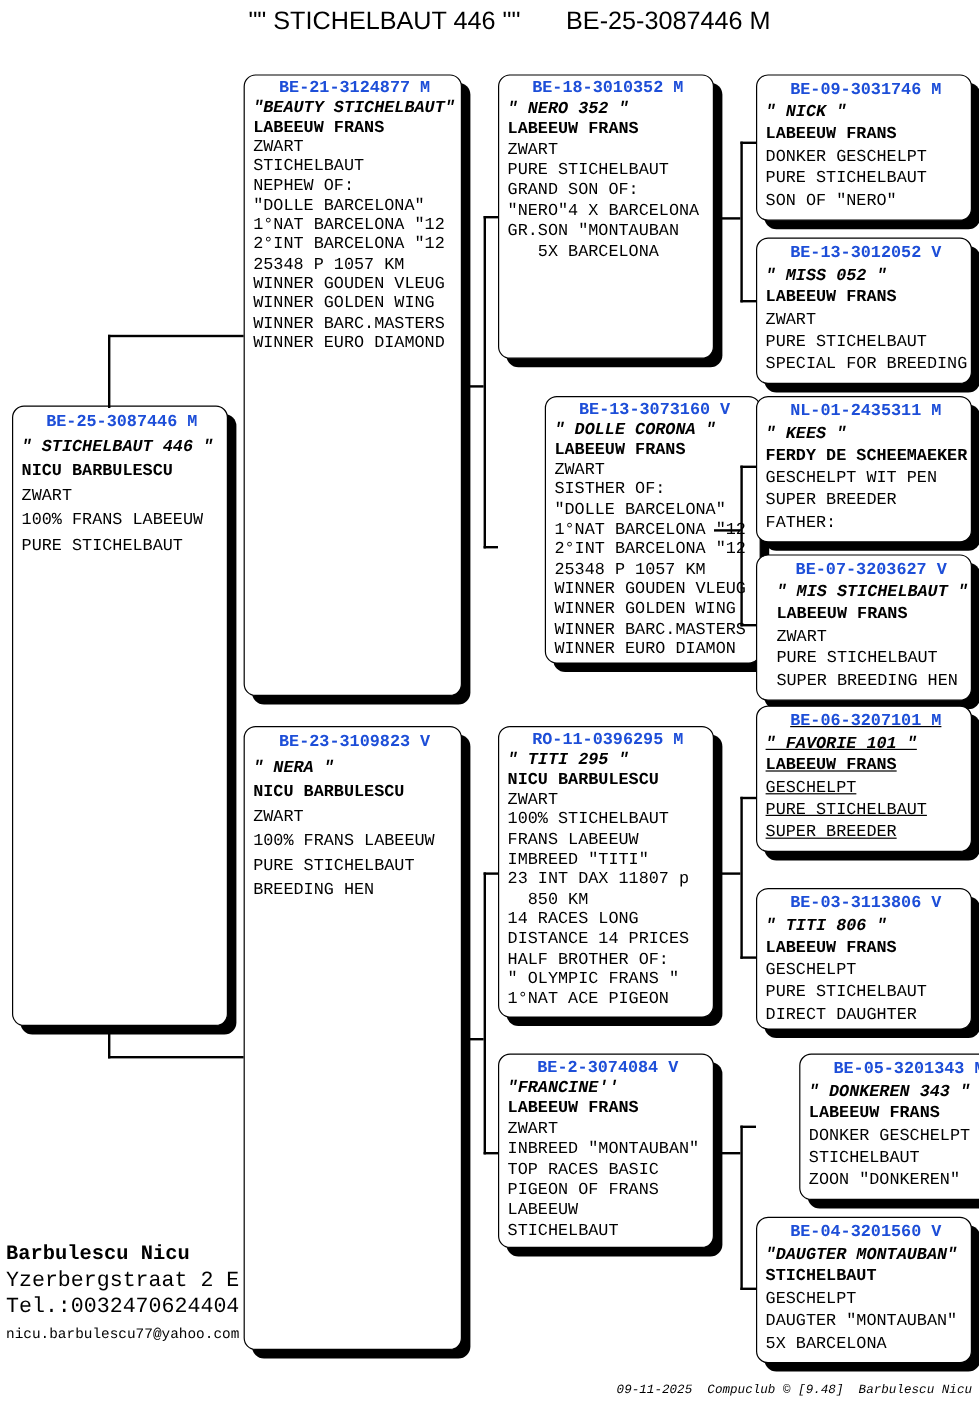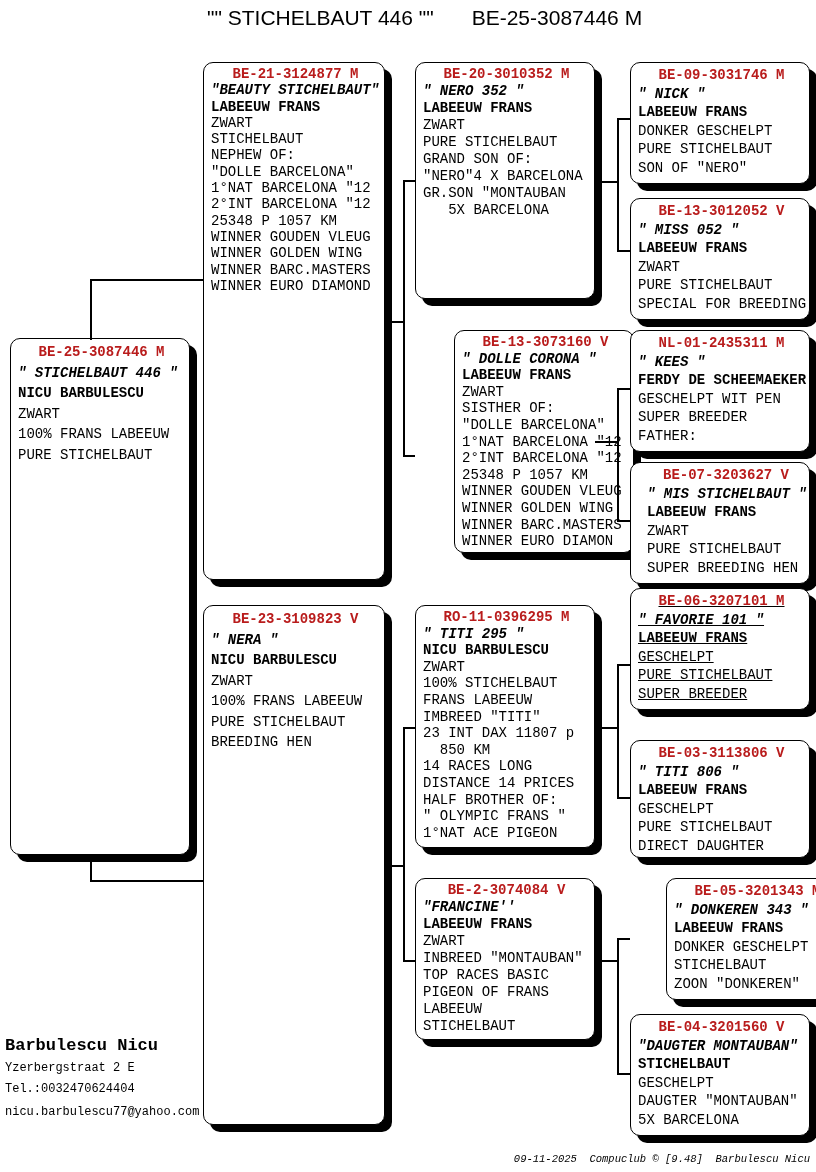--- a/index.html
+++ b/index.html
@@ -2,34 +2,34 @@
 <html><head>
 <meta charset="utf-8">
 <style>
   html,body{margin:0;padding:0;background:#ffffff;}
   .page{position:relative;width:816px;height:1172px;background:#fff;overflow:hidden;
         font-family:"Liberation Mono","DejaVu Sans Mono",monospace;color:#000;}
   .title{position:absolute;left:207px;top:6px;font-family:"Liberation Sans","DejaVu Sans",sans-serif;
          font-size:21px;white-space:pre;display:flex;gap:38px;}
   .pbox{position:absolute;background:#fff;border:1.5px solid #000;border-radius:10px;
         box-shadow:7px 7px 0 #000;box-sizing:border-box;padding:3px 4px 3px 7px;}
-  .ring{font-weight:bold;color:#b91c1c;text-align:center;white-space:pre;}
+  .ring{font-weight:bold;color:#1d4ed8;text-align:center;white-space:pre;}
   .pname{font-style:italic;font-weight:600;white-space:pre;}
   .breeder{font-weight:bold;white-space:pre;}
   .dline{white-space:pre;}
   .pbox,.pbox div{font-size:14px;}
   .lh16 .ring,.lh16 .pname,.lh16 .breeder,.lh16 .dline{line-height:16.3px;}
   .lh165 .ring,.lh165 .pname,.lh165 .breeder,.lh165 .dline{line-height:16.6px;}
   .lh17 .ring,.lh17 .pname,.lh17 .breeder,.lh17 .dline{line-height:17px;}
   .lh18 .ring,.lh18 .pname,.lh18 .breeder,.lh18 .dline{line-height:18.5px;}
   .lh20 .ring,.lh20 .pname,.lh20 .breeder,.lh20 .dline{line-height:20.5px;}
   .cline{position:absolute;background:#000;}
   .owner{position:absolute;left:5px;top:1034px;}
   .owner-name{font-weight:bold;font-size:17px;line-height:24px;white-space:pre;}
-  .owner-line{font-size:12px;line-height:20.5px;white-space:pre;}
+  .owner-line{font-size:18px;line-height:20.5px;white-space:pre;}
   .owner-email{font-size:12px;margin-top:6px;white-space:pre;}
   .footer{position:absolute;right:6px;top:1141px;font-style:italic;font-size:10.5px;white-space:pre;}
 </style>
 </head>
 <body>
 
 <div class="page">
 
   <div class="title">
     <span>"" STICHELBAUT 446 ""</span>
@@ -71,21 +71,21 @@
     <div class="breeder">NICU BARBULESCU</div>
     <div>
         <div class="dline">ZWART</div>
         <div class="dline">100% FRANS LABEEUW</div>
         <div class="dline">PURE STICHELBAUT</div>
         <div class="dline">BREEDING HEN</div>
       </div>
   </div>
 
   <div class="pbox lh17" style="left:415px;top:62px;width:180px;height:237px;">
-    <div class="ring">BE-20-3010352 M</div>
+    <div class="ring">BE-18-3010352 M</div>
     <div class="pname">" NERO 352 "</div>
     <div class="breeder">LABEEUW FRANS</div>
     <div>
         <div class="dline">ZWART</div>
         <div class="dline">PURE STICHELBAUT</div>
         <div class="dline">GRAND SON OF:</div>
         <div class="dline">"NERO"4 X BARCELONA</div>
         <div class="dline">GR.SON "MONTAUBAN</div>
         <div class="dline">   5X BARCELONA</div>
       </div>

